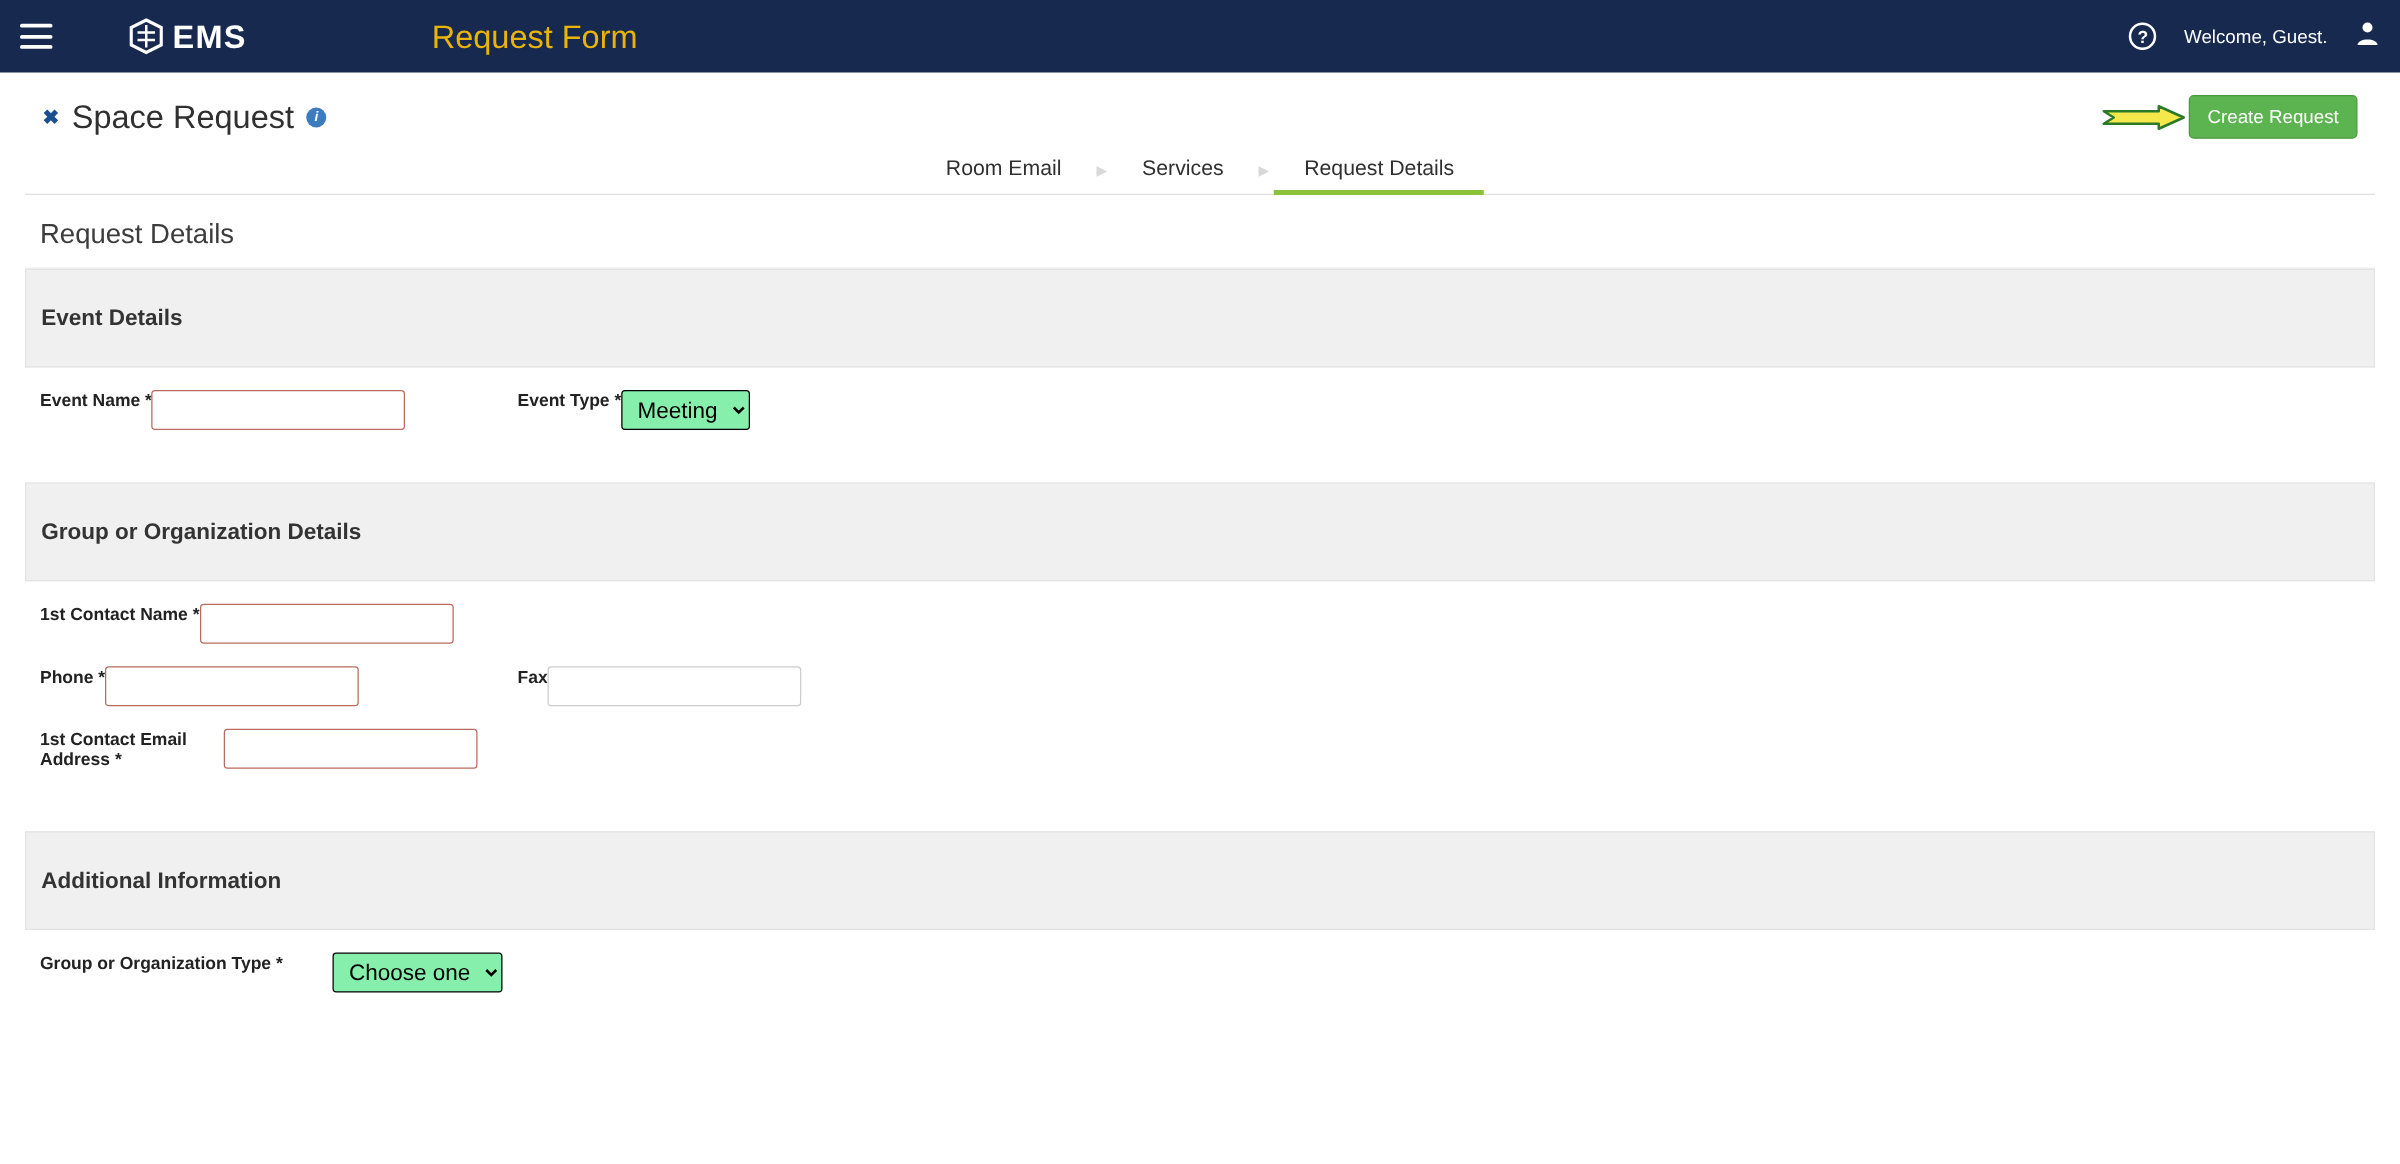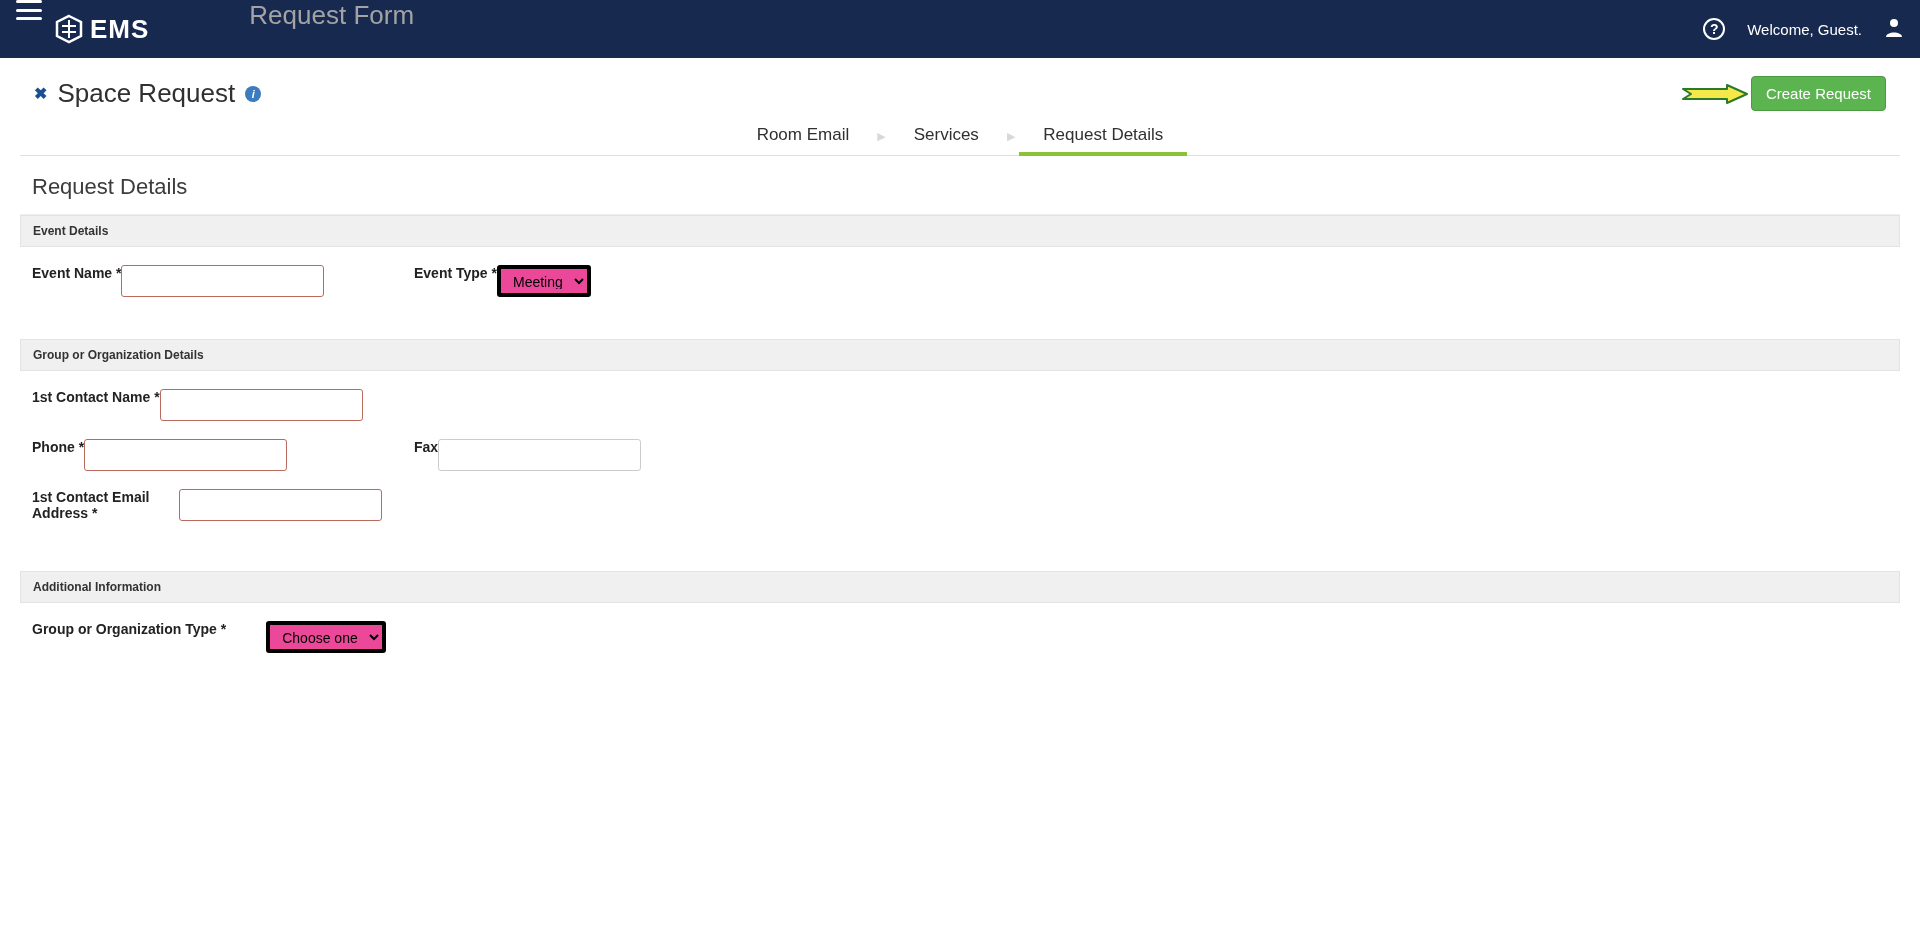--- a/index.html
+++ b/index.html
@@ -1,25 +1,25 @@
 <!DOCTYPE html>
 <html><head>
 <meta charset="utf-8">
 <style>
   * { box-sizing: border-box; margin: 0; padding: 0; }
   body { font-family: "Segoe UI", Arial, sans-serif; font-size: 14px; color: #333; background:#fff; }
   
   
-  .topbar { background:#17294f; color:#fff; height:58px; display:flex; padding:0 16px; }
+  .topbar { background:#17294f; color:#fff; height:58px; display:flex; align-items:center; padding:0 16px;gap:48px; }
   .hamburger { width:26px; height:20px; display:flex; flex-direction:column; justify-content:space-between; cursor:pointer; margin-right:12px;}
   .hamburger span { display:block; height:3px; background:#fff; border-radius:2px;}
   .logo { display:flex; align-items:center; margin-right:100px; }
   .logo-text { font-size:26px; font-weight:600; letter-spacing:1px; margin-left:6px;}
   .logo-icon svg { display:block; }
-  .page-title-top { font-size:26px; font-weight:400; color:#a3a3a3;}
+  .page-title-top { font-size:26px; font-weight:400; color:#eab308;}
   .topbar-right { margin-left:auto; display:flex; align-items:center; gap:22px; }
   .help-icon { width:22px; height:22px; border:2.5px solid #fff; border-radius:50%; display:flex; align-items:center; justify-content:center; font-weight:bold; font-size:14px; cursor:pointer;}
   .welcome { font-size:15px; }
   .user-icon { font-size:20px; cursor:pointer; }
   
   
   .content { padding:0 20px 40px 20px; }
   .titlebar { display:flex; align-items:center; padding:18px 14px 2px 14px; }
   .close-x { color:#1a4f91; font-weight:bold; font-size:16px; margin-right:10px; cursor:pointer;}
   .space-req { font-size:26px; color:#303030; font-weight:400; margin-right:10px;}
@@ -29,31 +29,31 @@
   .btn-create { background:#5cb450; border:1px solid #4a9a40; color:#fff; padding:8px 14px; border-radius:4px; font-size:15px; cursor:pointer;}
   
   .tabs { display:flex; justify-content:center; border-bottom:1px solid #e0e0e0; margin-top:4px;}
   .tab { padding:8px 24px 10px 24px; font-size:17px; color:#303030; cursor:pointer; position:relative; }
   .tab.active { font-weight:500;}
   .tab.active::after { content:""; position:absolute; left:0; right:0; bottom:-1px; height:4px; background:#8ac33a;}
   .tab-sep { display:flex; align-items:center; padding:0 4px; color:#c8c8c8; font-size:14px;}
   
   .section-title { font-size:22px; color:#3c3c3c; padding:18px 12px 14px 12px; border-bottom:1px solid #eee;}
   
-  .panel-head { background:#f0f0f0; border:1px solid #e3e3e3; padding:8px 12px; font-weight:600; font-size:12px; color:#333;}
+  .panel-head { background:#f0f0f0; border:1px solid #e3e3e3; padding:28px 12px; font-weight:600; font-size:18px; color:#333;}
   
   .panel-body { padding:18px 12px 24px 12px; }
   .row { display:flex; gap:32px; margin-bottom:18px; flex-wrap:wrap;}
   .field { display:flex; }
   .field.w350 { width:350px; }
   .field.w475 { width:475px;gap:40px; }
   .label { font-weight:600; font-size:14px; color:#222; margin-bottom:8px;}
   .input { height:32px; border:1px solid #ccc; border-radius:3px; padding:4px 10px; font-size:14px; background:#fff;}
   .input.req { border-color:#b86b5e; }
-  .select { height:32px; border:4px solid #000000; border-radius:3px; padding:4px 8px; font-size:14px; background:#ec4899; }
+  .select { height:32px; border:1px solid #000000; border-radius:3px; padding:4px 8px; font-size:18px; background:#86efac; }
 </style>
 </head>
 <body>
 
 <div class="topbar">
   <div class="hamburger">
     <span></span>
       <span></span>
       <span></span>
   </div>

